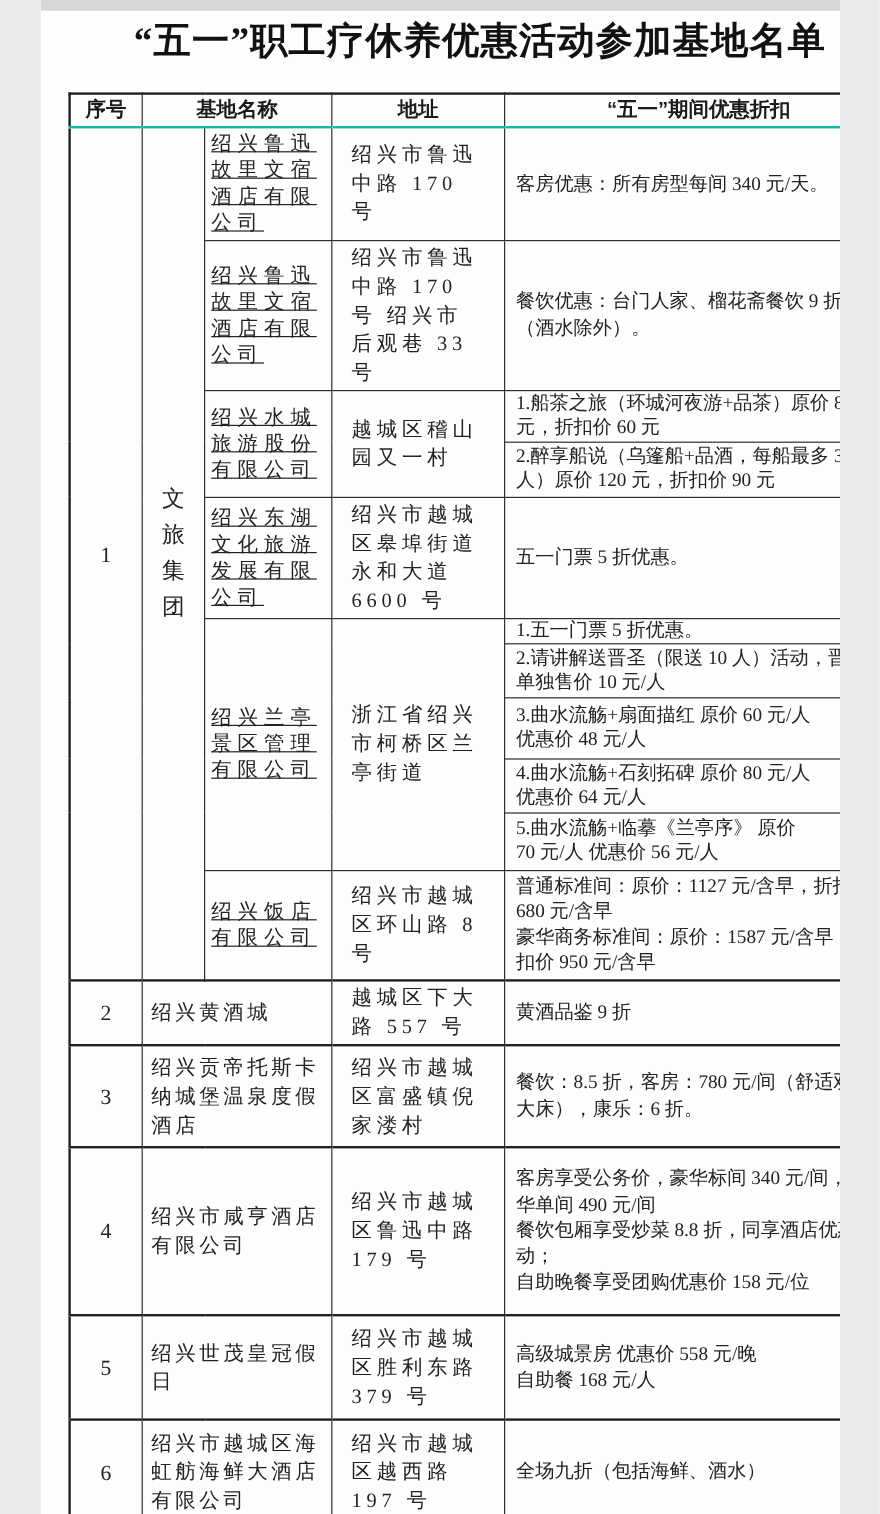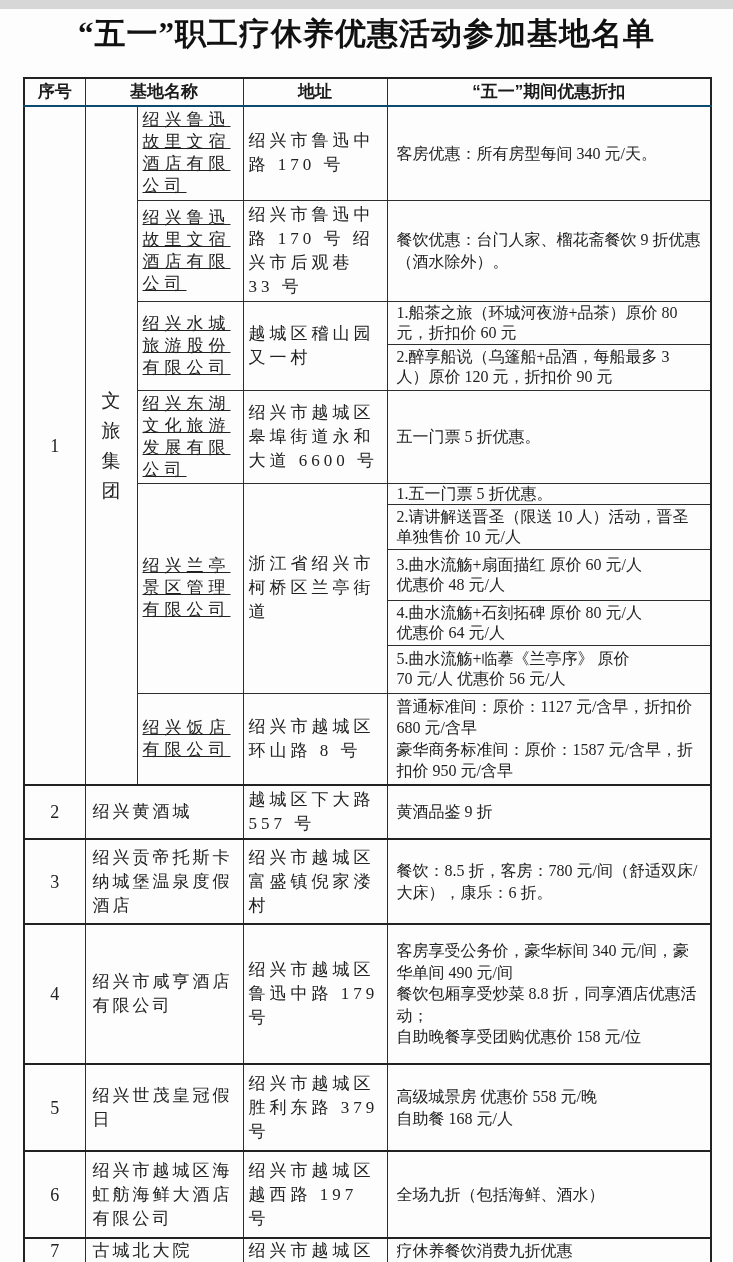--- a/index.html
+++ b/index.html
@@ -1,49 +1,49 @@
 <!DOCTYPE html>
 <html><head>
 <meta charset="utf-8">
 <style>
   html,body{margin:0;padding:0;background:#e9e9e9;}
   .page{
-    position:relative;width:733px;height:1262px;margin:0 auto;
+    position:relative;width:666px;height:1262px;margin:0 auto;
     background:#fdfdfd;overflow:hidden;
     font-family:"Liberation Serif","DejaVu Serif",serif;color:#1e1e1e;
   }
   .scan-band{position:absolute;top:0;left:0;width:733px;height:9px;background:#d7d7d7;}
   .doc-title{
     position:absolute;top:13px;left:0;width:733px;height:46px;
     text-align:center;font-size:31px;font-weight:bold;letter-spacing:1px;
     font-family:"Liberation Serif","DejaVu Serif",serif;color:#111;
   }
   table.base-table{
     position:absolute;left:23px;top:77px;width:687px;
     border-collapse:collapse;table-layout:fixed;
     border:2px solid #222;
     font-size:17px;line-height:22px;color:#222;
   }
   td,th{border:1px solid #2e2e2e;vertical-align:middle;overflow:hidden;padding:1px 5px;}
   tr.hdr th{
-    border-bottom:2px solid #0c4a6e;
+    border-bottom:2px solid #14b8a6;
     font-family:"Liberation Sans","DejaVu Sans",sans-serif;
     font-weight:600;font-size:17px;text-align:center;padding:2px 2px;
     color:#1a1a1a;
   }
   tr.major>td{border-top:2px solid #222;}
   td.serial{text-align:center;font-size:18px;padding:0;}
   td.group{text-align:center;padding:0;}
   .vstack{
     display:inline-block;width:1.3em;line-height:30px;font-size:19px;
     word-break:break-all;
   }
   td.name{letter-spacing:5px;line-height:22px;padding:2px 5px;text-decoration:underline;}
   td.name-w{letter-spacing:3px;line-height:24px;padding:2px 7px;margin-left:43px;}
-  td.addr{letter-spacing:4px;line-height:24px;padding:2px 5px;}
+  td.addr{letter-spacing:4px;line-height:24px;padding:2px 16px;}
   td.disc{
     letter-spacing:0;font-size:16px;line-height:21.5px;
     white-space:pre-line;padding:2px 9px;text-align:left;
   }
   td.tight{line-height:20px;padding:0 9px;}
 </style>
 </head>
 <body>
 
 <div class="page">

